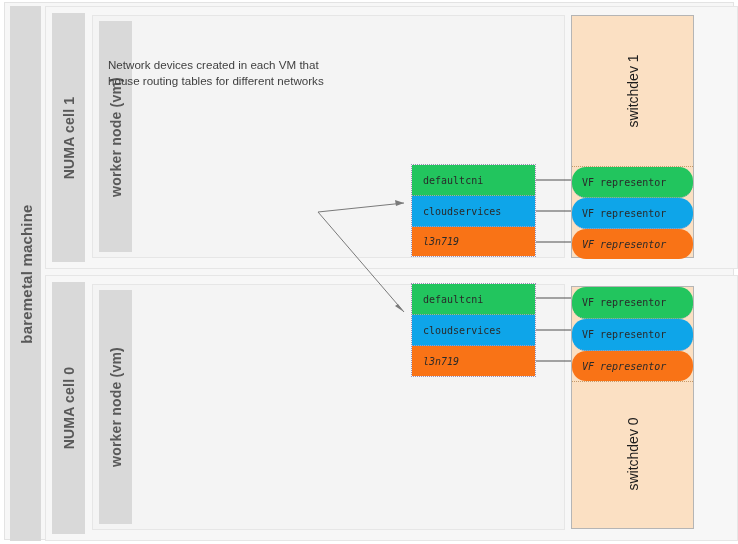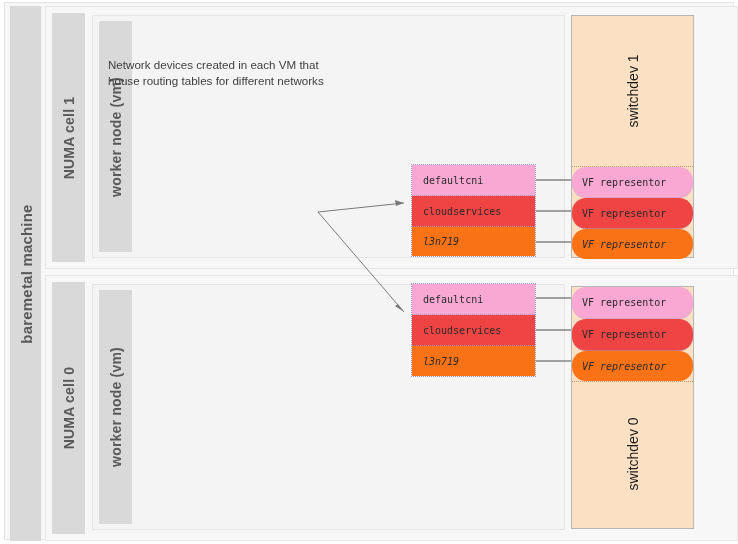--- a/index.html
+++ b/index.html
@@ -173,22 +173,22 @@
     border-radius: 14px;
   }
   #switchdev-1 .vfrow:nth-child(1) { height: 31px; }
   #switchdev-1 .vfrow:nth-child(2) { height: 31px; }
   #switchdev-1 .vfrow:nth-child(3) { height: 30px; border-bottom: none; }
   #switchdev-0 .vfrow:nth-child(1) { height: 32px; }
   #switchdev-0 .vfrow:nth-child(2) { height: 32px; }
   #switchdev-0 .vfrow:nth-child(3) { height: 30px; border-bottom: none; }
 
   
-  .c-green  { background: #f9a8d4; }
-  .c-blue   { background: #ef4444; }
+  .c-green  { background: #22c55e; }
+  .c-blue   { background: #0ea5e9; }
   .c-purple { background: #f97316; font-style: italic; }
   svg.overlay {
     position: absolute;
     left: 0; top: 0;
     width: 738px; height: 544px;
     pointer-events: none;
   }
 </style>
 </head>
 <body>

